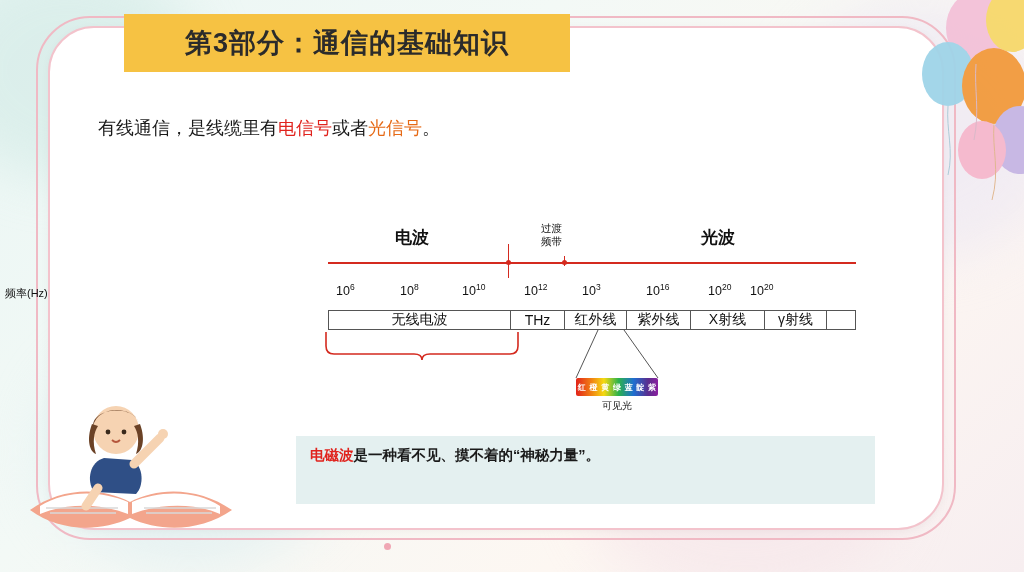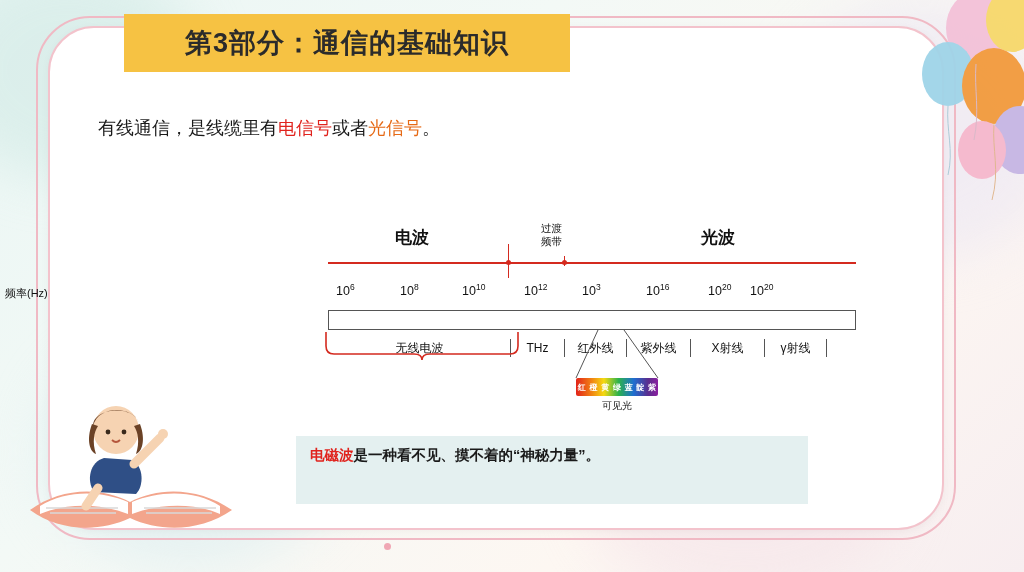--- a/index.html
+++ b/index.html
@@ -154,27 +154,26 @@
     top: 96px;
     width: 528px;
     height: 20px;
     border: 1px solid #555;
     box-sizing: border-box;
     display: flex;
   }
   .bandcell {
     border-right: 1px solid #555;
     box-sizing: border-box;
-    font-size: 12px;
+    font-size: 14px;
     color: #111;
     display: flex;
     align-items: center;
     justify-content: center;
     height: 100%;
-    margin-top: 28px;
   }
   .bandcell:last-child { border-right: none; }
 
   .brace { position: absolute; left: 72px; top: 118px; width: 200px; height: 28px; }
   .brace-text {
     position: absolute;
     left: 88px;
     top: 152px;
     width: 190px;
     text-align: center;
@@ -207,21 +206,21 @@
     text-align: center;
     font-size: 10px;
     color: #111;
   }
 
   
   .notebox {
     position: absolute;
     left: 296px;
     top: 436px;
-    width: 512px;
+    width: 579px;
     height: 68px;
     background: #e4f0f0;
     z-index: 5;
     padding: 10px 14px;
     box-sizing: border-box;
   }
   .notebox p {
     margin: 0 0 7px 0;
     font-size: 14.5px;
     font-weight: bold;

